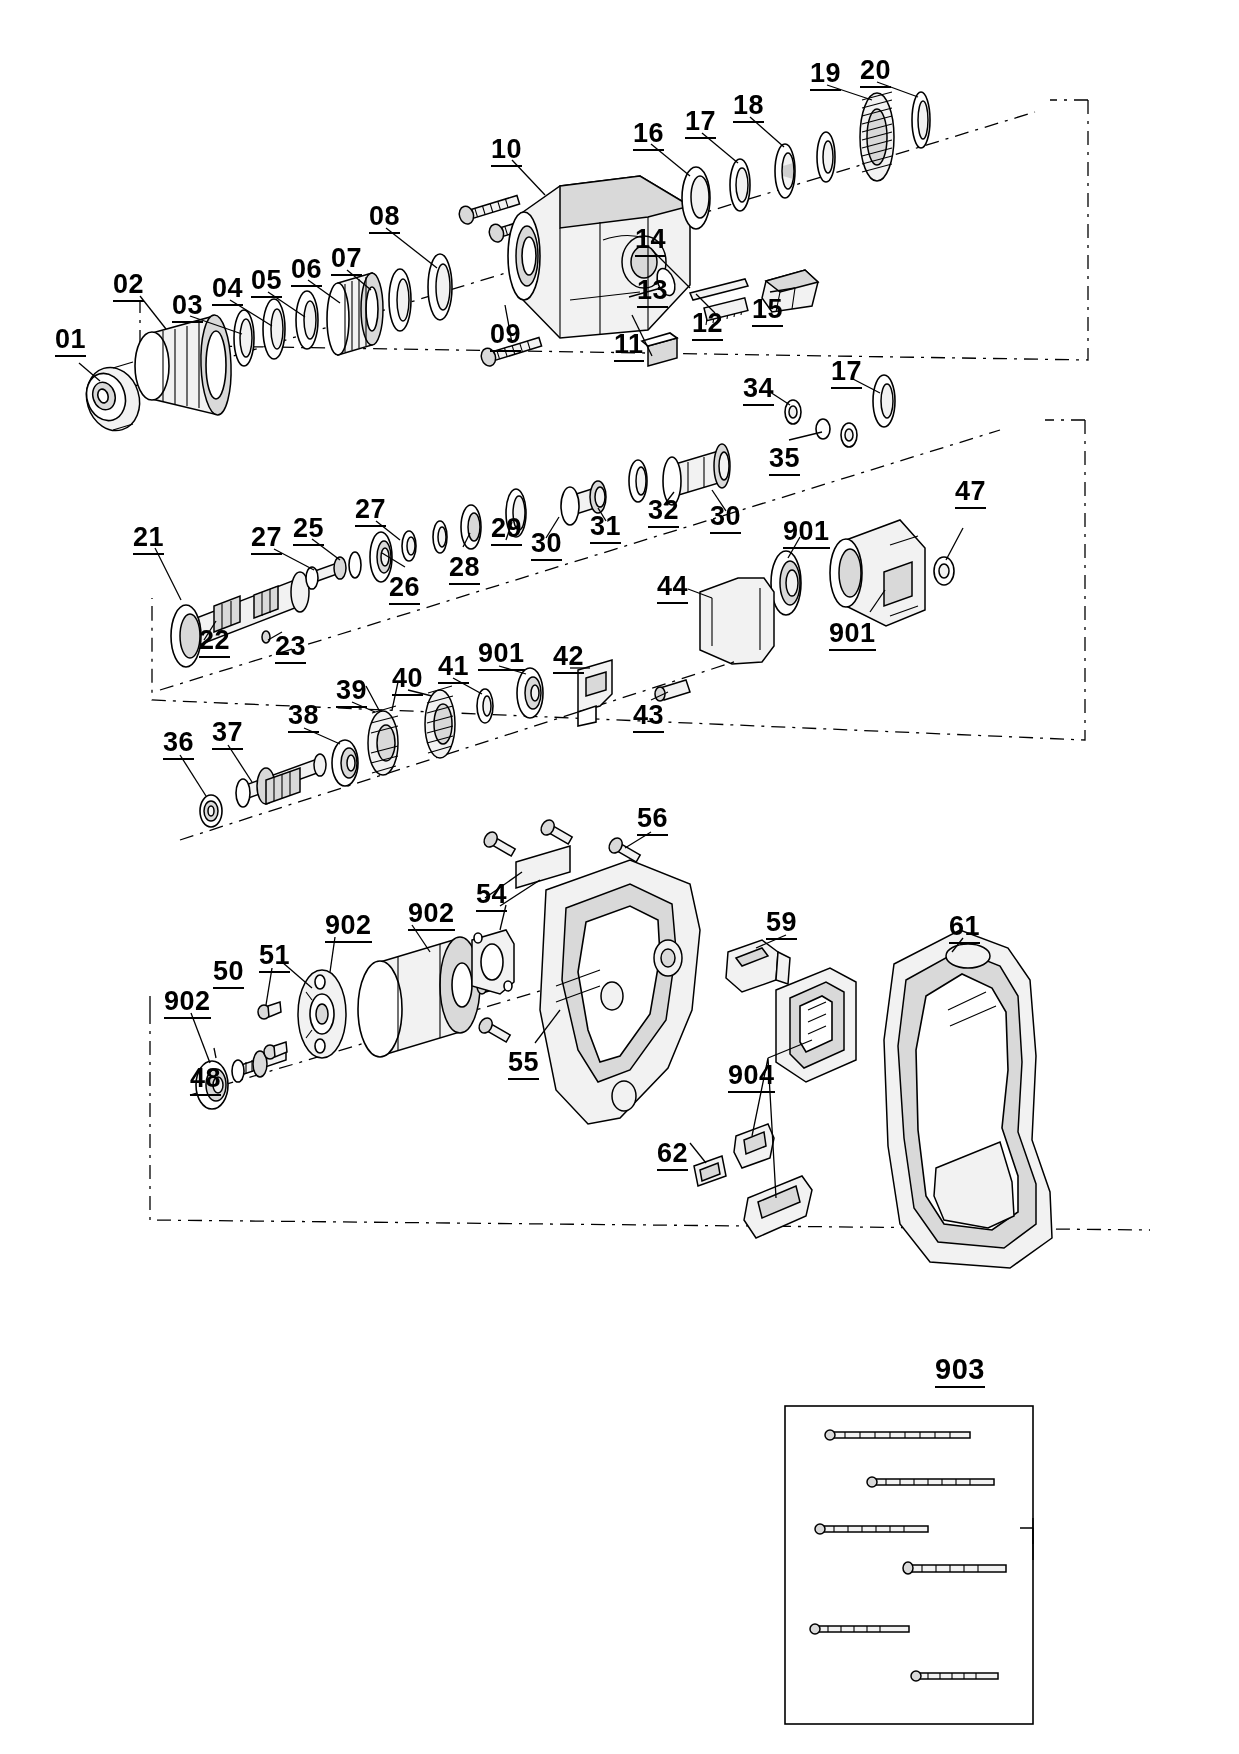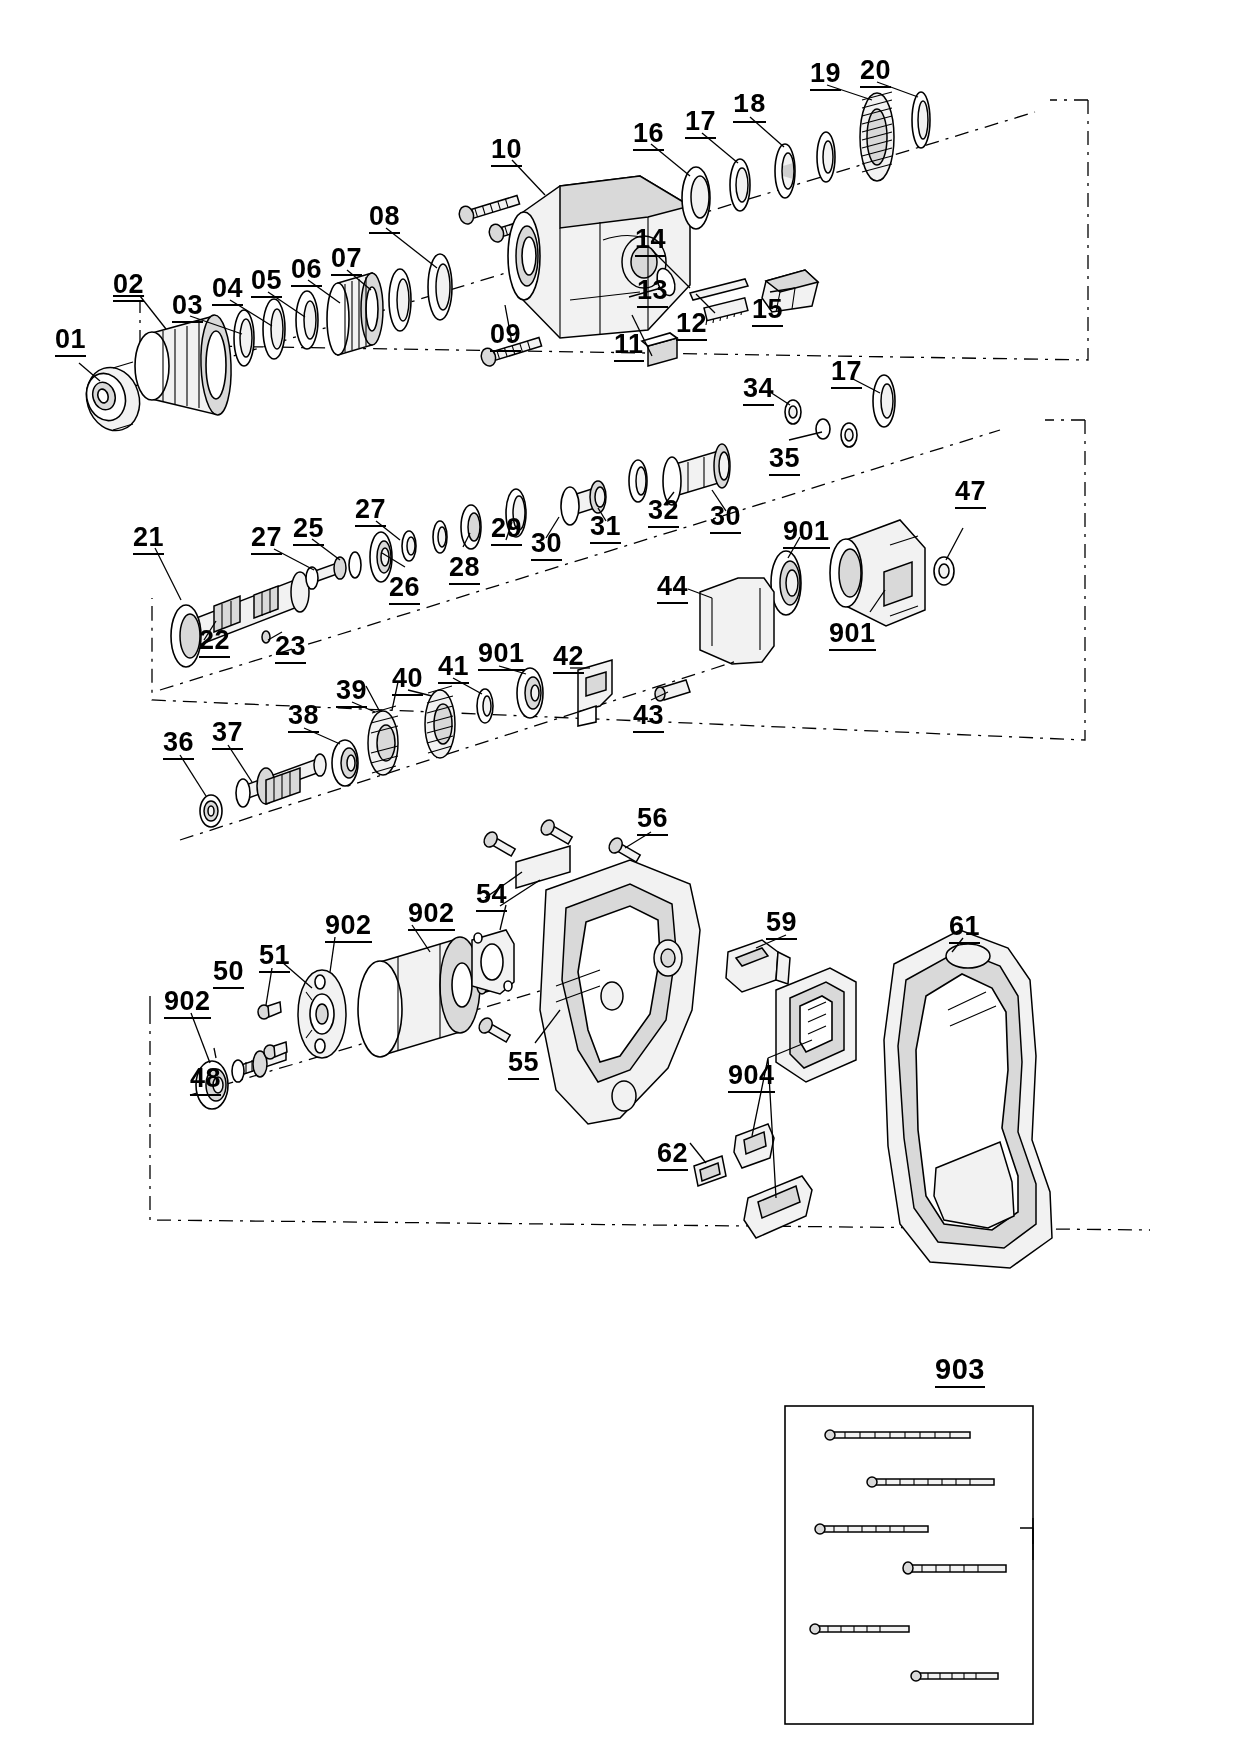--- a/index.html
+++ b/index.html
@@ -552,37 +552,37 @@
       <path class="thin" d="M928 1673 L928 1679 M940 1673 L940 1679 M952 1673 L952 1679 M964 1673 L964 1679 M976 1673 L976 1679"></path>
     </g>
     <path class="ln2" d="M1033 1528 L1020 1528 M1033 1528 L1033 1560"></path>
     <path class="ln2" d="M1033 1544 L1033 1518"></path>
   </g>
 
 </svg>
 
 <div>
   <div class="lbl u" style="left:55px;  top:326px;">01</div>
-  <div class="lbl u" style="left:113px; top:271px;text-decoration:underline;">02</div>
+  <div class="lbl u" style="left:113px; top:271px;">02</div>
   <div class="lbl u" style="left:172px; top:292px;">03</div>
   <div class="lbl u" style="left:212px; top:275px;">04</div>
   <div class="lbl u" style="left:251px; top:267px;">05</div>
   <div class="lbl u" style="left:291px; top:256px;">06</div>
   <div class="lbl u" style="left:331px; top:245px;">07</div>
   <div class="lbl u" style="left:369px; top:203px;">08</div>
   <div class="lbl u" style="left:490px; top:321px;">09</div>
   <div class="lbl u" style="left:491px; top:136px;">10</div>
   <div class="lbl u" style="left:614px; top:331px;">11</div>
-  <div class="lbl u" style="left:676px; top:310px;">12</div>
+  <div class="lbl u" style="left:692px; top:310px;">12</div>
   <div class="lbl u" style="left:637px; top:277px;">13</div>
   <div class="lbl u" style="left:635px; top:226px;">14</div>
   <div class="lbl u" style="left:752px; top:296px;">15</div>
   <div class="lbl u" style="left:633px; top:120px;">16</div>
   <div class="lbl u" style="left:685px; top:108px;">17</div>
-  <div class="lbl u" style="left:733px; top:92px;font-family:Liberation Mono, monospace;">18</div>
+  <div class="lbl u" style="left:733px; top:92px;">18</div>
   <div class="lbl u" style="left:810px; top:60px;">19</div>
   <div class="lbl u" style="left:860px; top:57px;">20</div>
 
   <div class="lbl u" style="left:743px; top:375px;">34</div>
   <div class="lbl u" style="left:769px; top:445px;">35</div>
   <div class="lbl u" style="left:831px; top:358px;">17</div>
   <div class="lbl u" style="left:710px; top:503px;">30</div>
   <div class="lbl u" style="left:648px; top:497px;">32</div>
   <div class="lbl u" style="left:590px; top:513px;">31</div>
   <div class="lbl u" style="left:531px; top:530px;">30</div>

